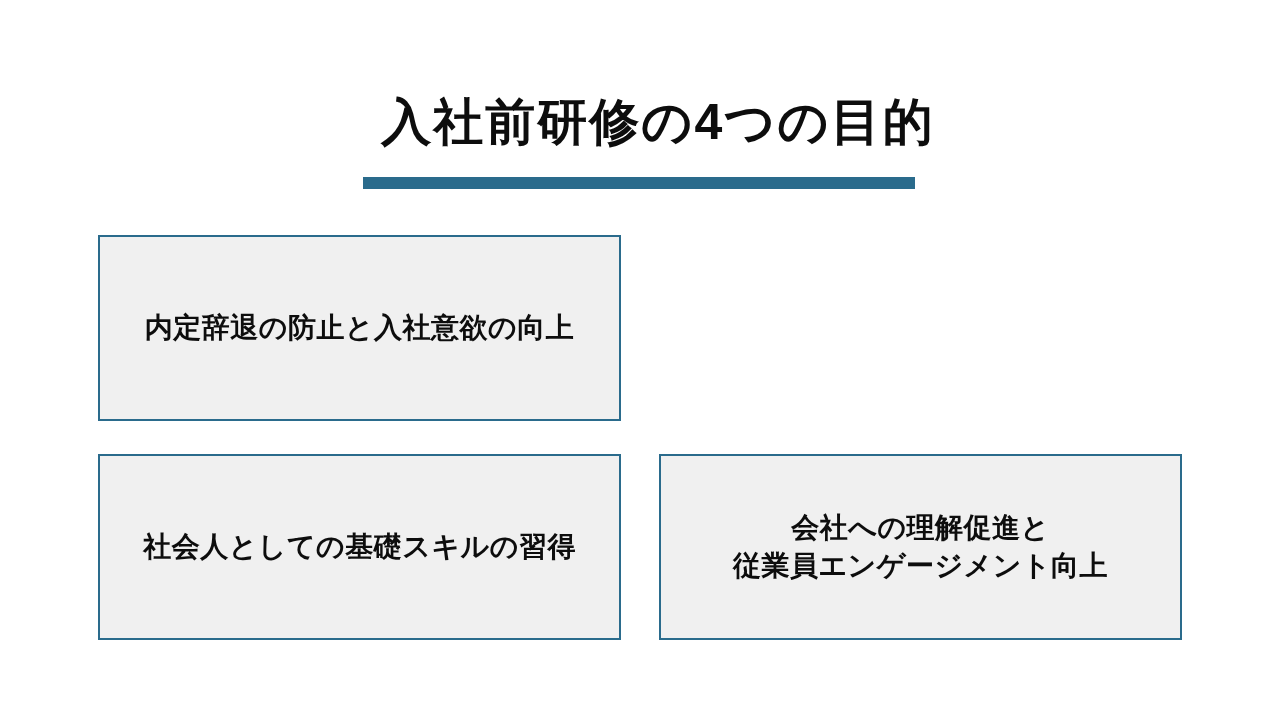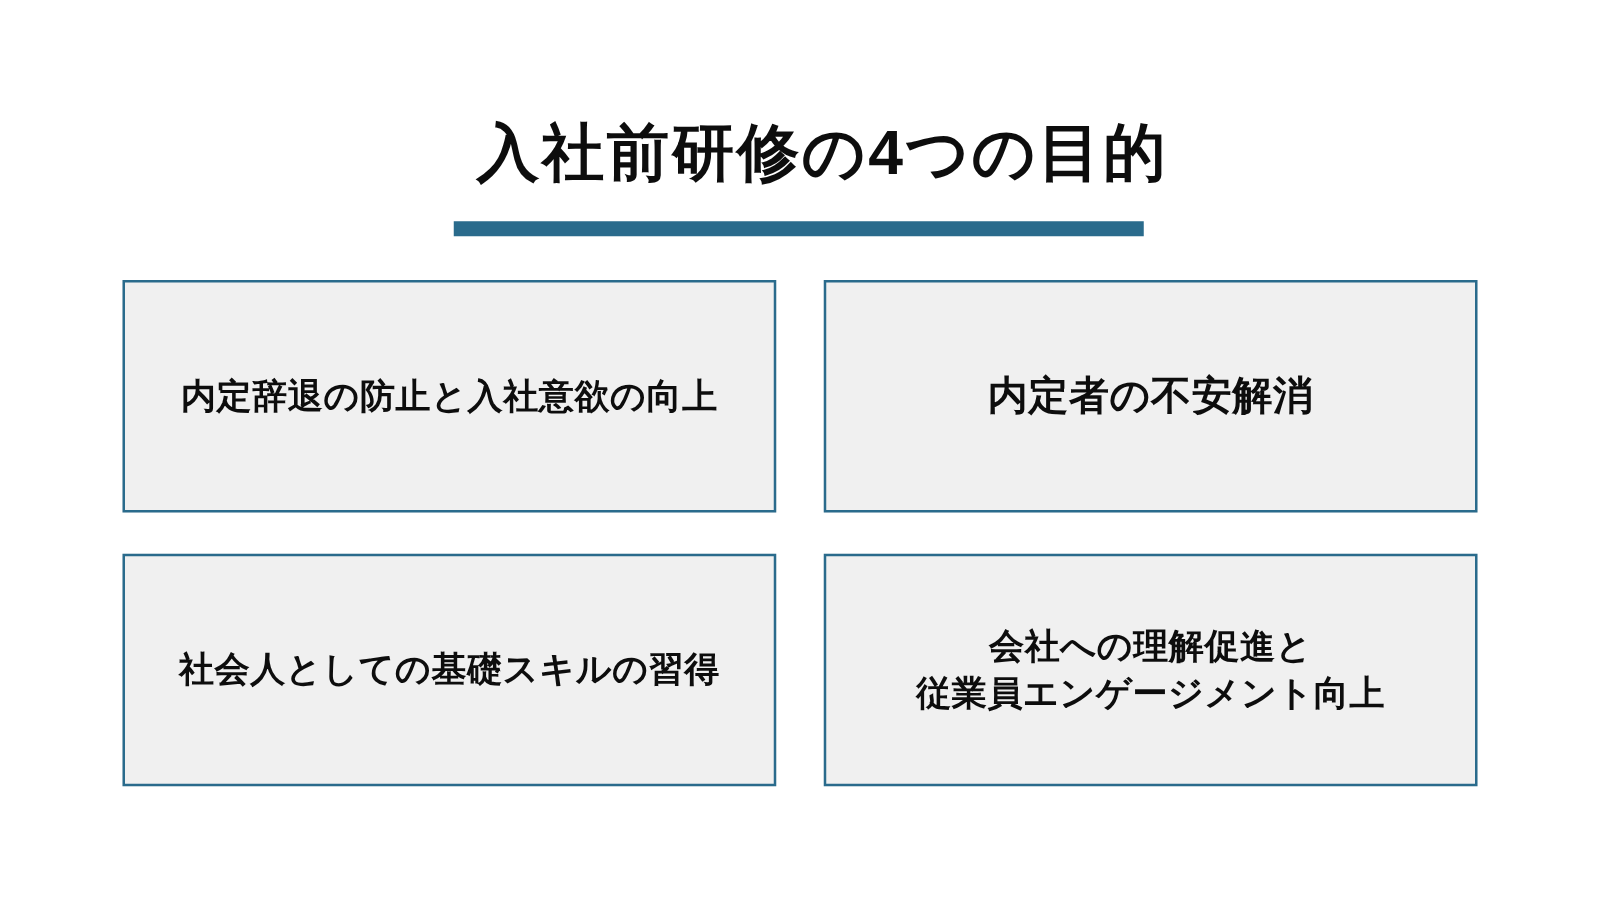--- a/index.html
+++ b/index.html
@@ -51,43 +51,41 @@
     border: 2px solid var(--accent);
     display: flex;
     flex-direction: column;
     align-items: center;
     justify-content: center;
     text-align: center;
     font-weight: bold;
     font-size: 28px;
     line-height: 1.35;
     letter-spacing: 0.5px;
+    margin-top: 11px;
   }
   .purpose-box .line { display: block; }
   #box-1 { left: 98px;  top: 224px; }
   #box-2 { left: 659px; top: 224px; font-size: 32px; }
   #box-3 { left: 98px;  top: 443px; }
   #box-4 { left: 659px; top: 443px; }
 </style>
 </head>
 <body>
 
 <div class="slide">
 
   <h1 class="slide-title">入社前研修の4つの目的</h1>
 
   <div class="title-underline"></div>
 
   <div class="purpose-box" id="box-1">
     <span class="line">内定辞退の防止と入社意欲の向上</span>
   </div>
 
-  <div class="purpose-box" id="box-2">
-    <span class="line">内定者の不安解消</span>
-  </div>
 
   <div class="purpose-box" id="box-3">
     <span class="line">社会人としての基礎スキルの習得</span>
   </div>
 
   <div class="purpose-box" id="box-4">
     <span class="line">会社への理解促進と</span>
     <span class="line">従業員エンゲージメント向上</span>
   </div>
 

